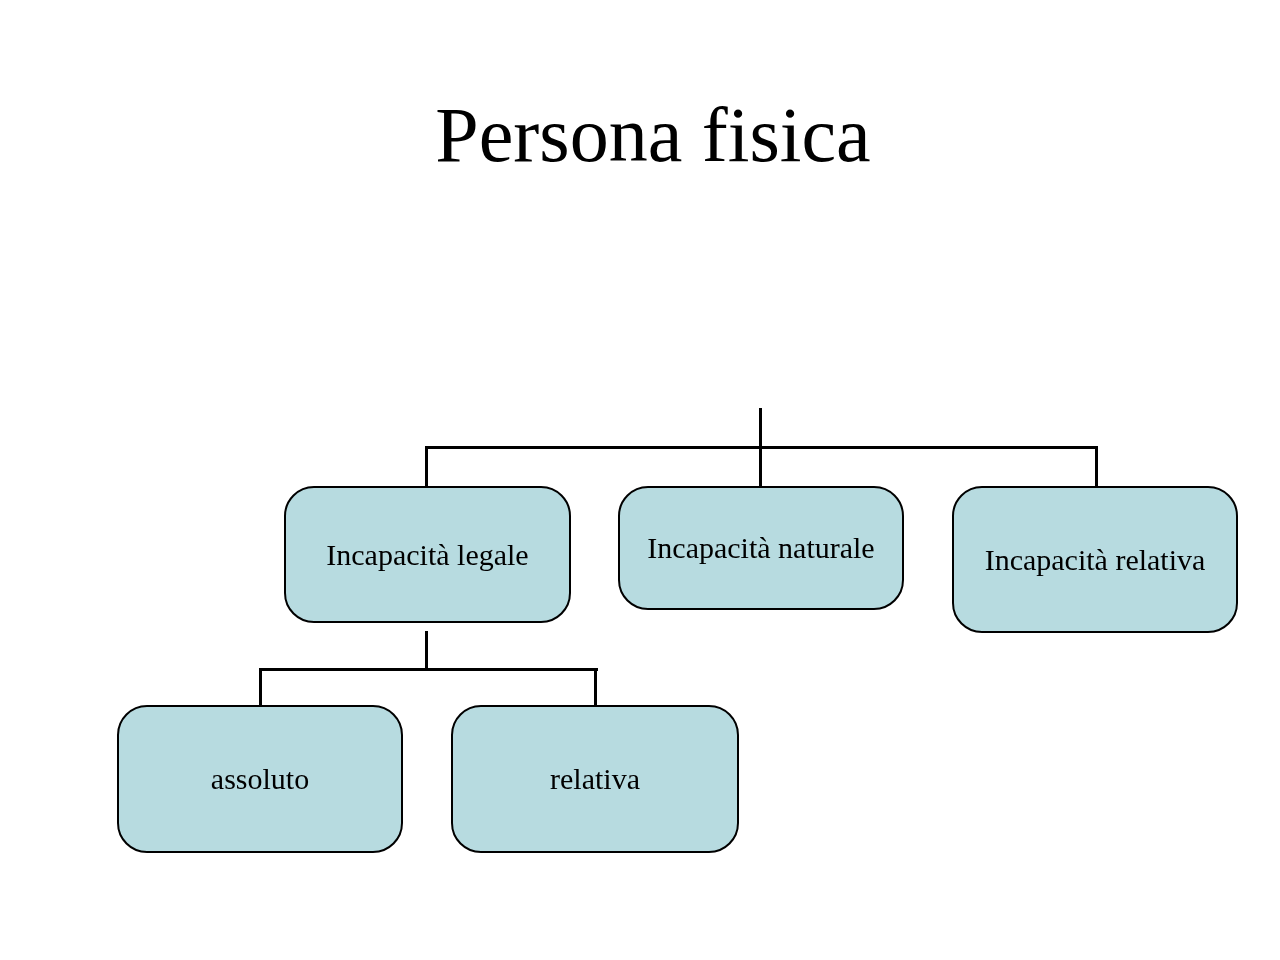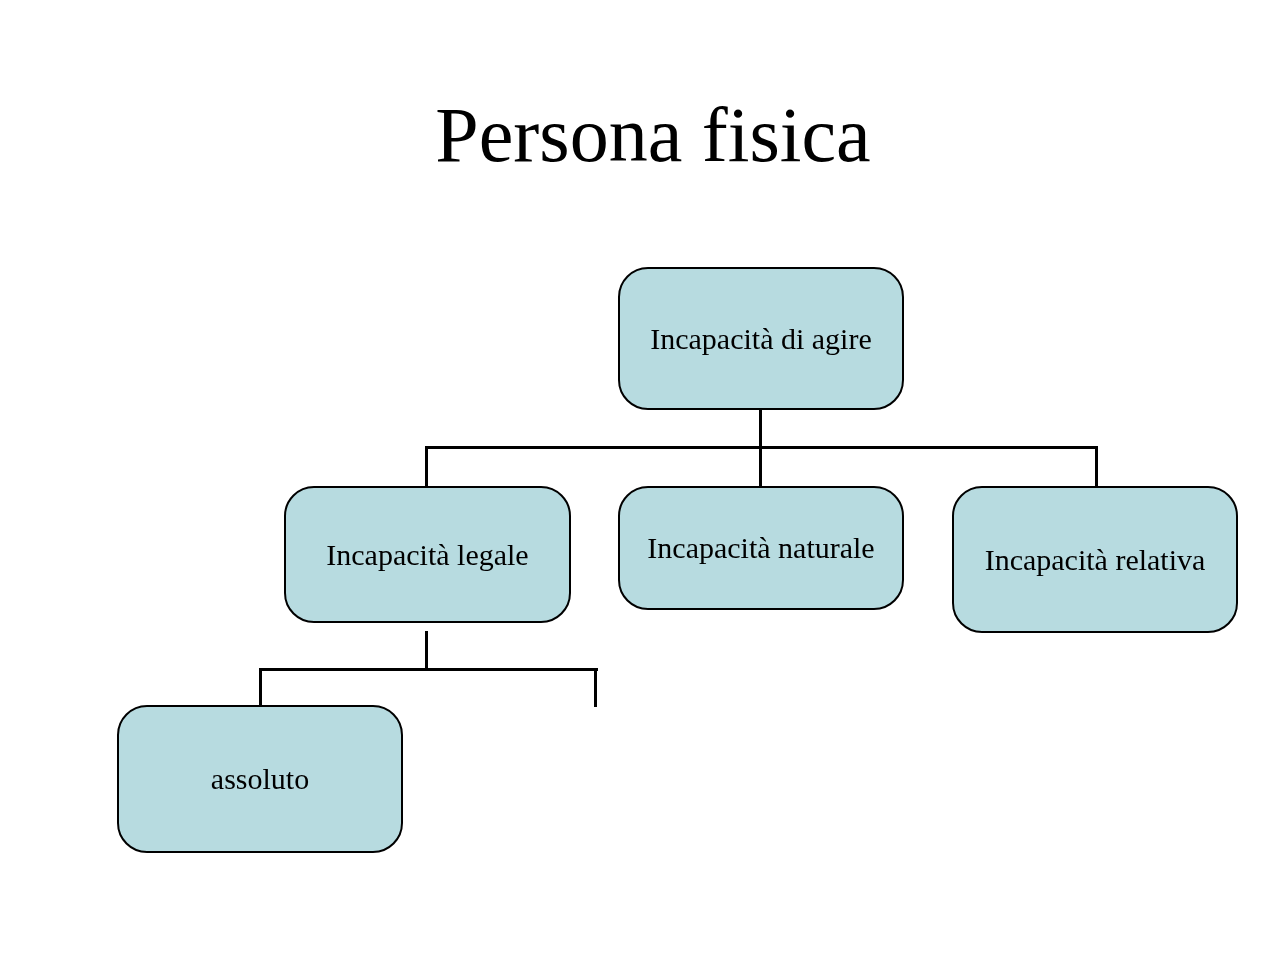--- a/index.html
+++ b/index.html
@@ -72,34 +72,34 @@
 
   <div class="connector" id="conn-l1-stem"></div>
   <div class="connector" id="conn-l1-hbar"></div>
   <div class="connector" id="conn-l1-drop-left"></div>
   <div class="connector" id="conn-l1-drop-right"></div>
   <div class="connector" id="conn-l2-stem"></div>
   <div class="connector" id="conn-l2-hbar"></div>
   <div class="connector" id="conn-l2-drop-left"></div>
   <div class="connector" id="conn-l2-drop-right"></div>
 
-  <div class="node" id="node-root">
-    <span>Incapacità di agire</span>
-  </div>
 
   <div class="node" id="node-legale">
     <span>Incapacità legale</span>
   </div>
 
   <div class="node" id="node-naturale">
     <span>Incapacità naturale</span>
   </div>
 
   <div class="node" id="node-parziale">
     <span>Incapacità relativa</span>
   </div>
 
   <div class="node" id="node-assoluto">
     <span>assoluto</span>
   </div>
 
+  <div class="node" id="node-relativa">
+    <span>relativa</span>
+  </div>
 
 </div>
 
 </body></html>

